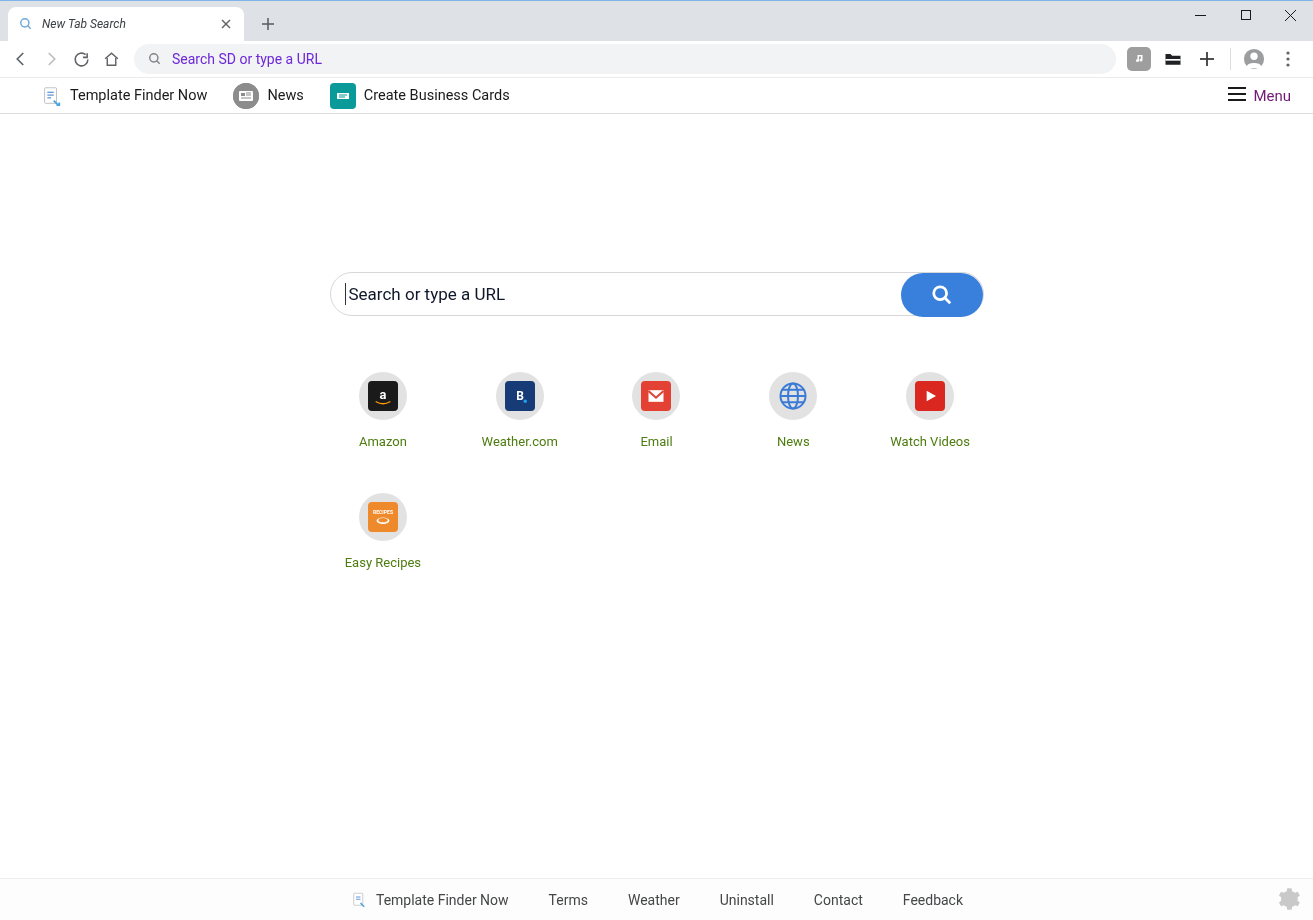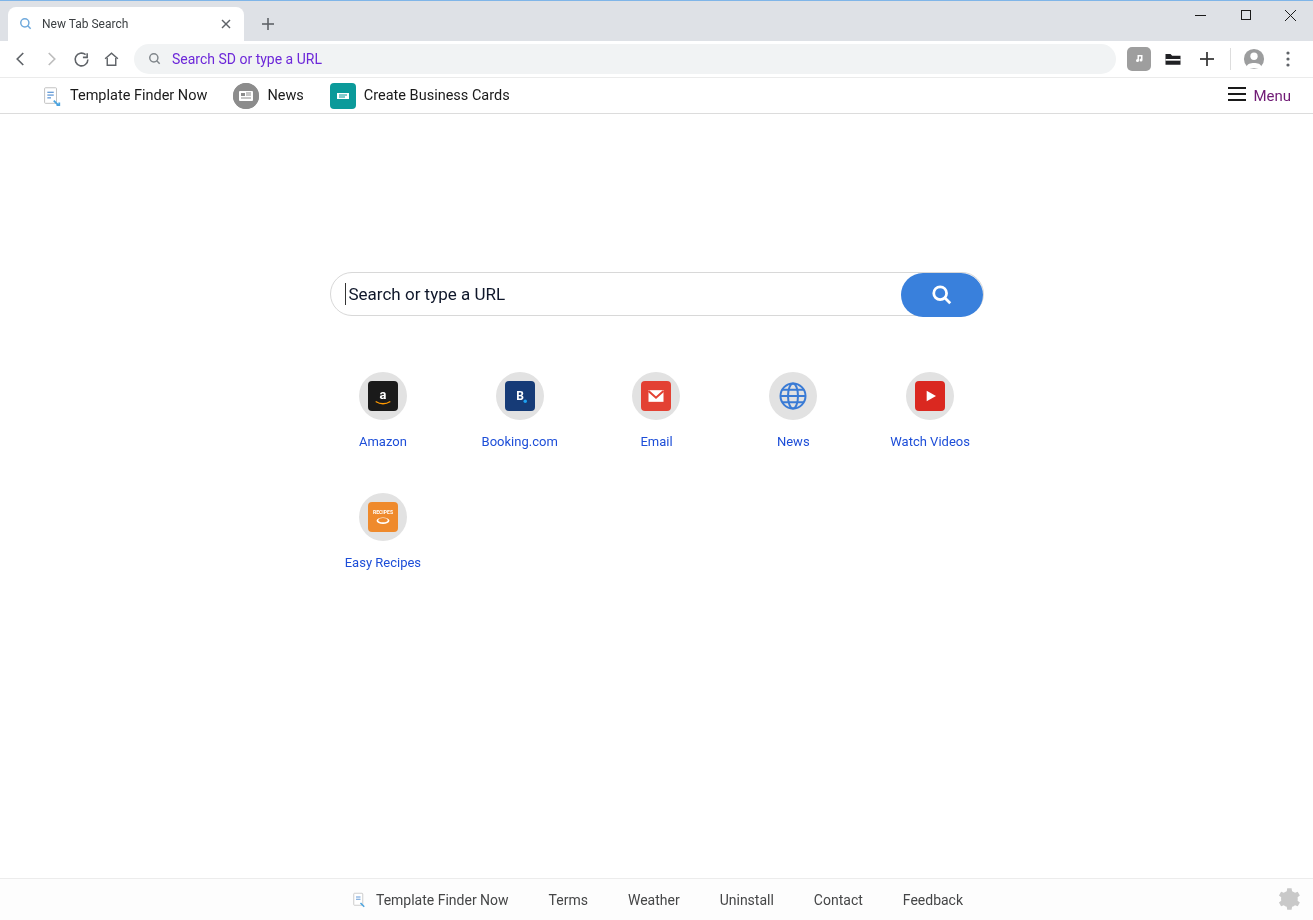--- a/index.html
+++ b/index.html
@@ -1,19 +1,19 @@
 <!DOCTYPE html>
 <html><head>
 <meta charset="utf-8">
 <style>
 * { margin: 0; padding: 0; box-sizing: border-box; font-family: -apple-system, BlinkMacSystemFont, "Segoe UI", Roboto, Arial, sans-serif; }
 body { width: 1313px; height: 920px; background: #fff; overflow: hidden; position: relative; }
 
 
-.window-top { height: 41px; background: #dee1e6; border-top: 1px solid #7fb5e8; display: flex; align-items: flex-end; padding-left: 8px; position: relative; }
+.window-top { height: 41px; background: #dee1e6; border-top: 1px solid #7fb5e8; display: flex; align-items: flex-end; padding-left: 8px; position: relative; font-style: italic; }
 .browser-tab { height: 34px; background: #fff; border-radius: 8px 8px 0 0; display: flex; align-items: center; padding: 0 10px; width: 236px; position: relative; }
 .browser-tab .favicon { width: 16px; height: 16px; margin-right: 8px; display:flex; align-items:center; justify-content:center; }
 .browser-tab .title { font-size: 12px; color: #3c4043; flex: 1; }
 .browser-tab .close { width: 16px; height: 16px; color: #5f6368; font-size: 14px; display:flex; align-items:center; justify-content:center; cursor:pointer; }
 .new-tab-btn { width: 28px; height: 28px; margin-left: 10px; margin-bottom: 3px; display:flex; align-items:center; justify-content:center; color:#5f6368; border-radius:50%; cursor:pointer;}
 .window-controls { position: absolute; right: 0; top: 0; height: 30px; display: flex; }
 .window-controls > div { width: 45px; height: 28px; display:flex; align-items:center; justify-content:center; color:#1a1a1a; cursor:pointer; }
 
 
 .navbar { height: 37px; background: #fff; display: flex; align-items: center; padding: 0 6px; border-bottom: 1px solid #ebebeb;}
@@ -38,21 +38,21 @@
 .content { position: relative; height: calc(920px - 41px - 37px - 36px - 42px); background: #fff;}
 .main-search-wrap { display:flex; justify-content:center; padding-top: 158px;}
 .main-search { width: 654px; height: 44px; border: 1px solid #d8d8d8; border-radius: 22px; display:flex; align-items:center; padding-left:16px; position:relative; font-size:17px; color:#0f172a;}
 .main-search .cursor-line { width: 1px; height: 22px; background: #333; position: absolute; left: 14px;}
 .main-search-btn { position:absolute; right:0; top:0; width:82px; height:44px; background:#3980dc; border-radius:22px; display:flex; align-items:center; justify-content:center; color:#fff;}
 
 .shortcut-grid { width: 654px; margin: 56px auto 0; display:grid; grid-template-columns: repeat(5, 1fr); gap: 44px 30px;}
 .shortcut { display:flex; flex-direction:column; align-items:center; gap:14px; cursor:pointer;}
 .shortcut .circle { width:48px; height:48px; border-radius:50%; background:#e2e2e2; display:flex; align-items:center; justify-content:center;}
 .shortcut .inner { width:30px; height:30px; border-radius:4px; display:flex; align-items:center; justify-content:center; color:#fff; font-size:14px; font-weight:bold;}
-.shortcut .label { font-size:13px; color:#1d4ed8;}
+.shortcut .label { font-size:13px; color:#4d7c0f;}
 
 
 .footer { position:absolute; bottom:0; left:0; right:0; height:42px; border-top:1px solid #ececec; background:#fdfdfd; display:flex; align-items:center; justify-content:center; gap:40px; font-size:14px; color:#454647;}
 .footer .f-link { cursor:pointer; display:flex; align-items:center; gap:8px;}
 .settings-gear { position:absolute; right:12px; bottom:8px; color:#bdbdbd; cursor:pointer;}
 
 svg { display:block; }
 </style>
 </head>
 <body>
@@ -245,21 +245,21 @@
     </div>
     <div class="shortcut">
       <div class="circle">
           <div class="inner" style="background:#163b77;">
         <svg width="18" height="18" viewBox="0 0 24 24">
               <text x="12" y="17" text-anchor="middle" fill="#fff" font-size="16" font-weight="bold" font-family="Arial">B</text>
               <circle cx="19" cy="19" r="2.3" fill="#1da1f2"></circle>
             </svg>
       </div>
         </div>
-      <div class="label">Booking.com</div>
+      <div class="label">Weather.com</div>
     </div>
     <div class="shortcut">
       <div class="circle">
           <div class="inner" style="background:#e34133;">
         <svg width="20" height="20" viewBox="0 0 24 24">
               <rect x="3" y="5" width="18" height="14" fill="#fff"></rect>
               <polyline points="3 6 12 14 21 6" fill="none" stroke="#e34133" stroke-width="2.5"></polyline>
             </svg>
       </div>
         </div>

